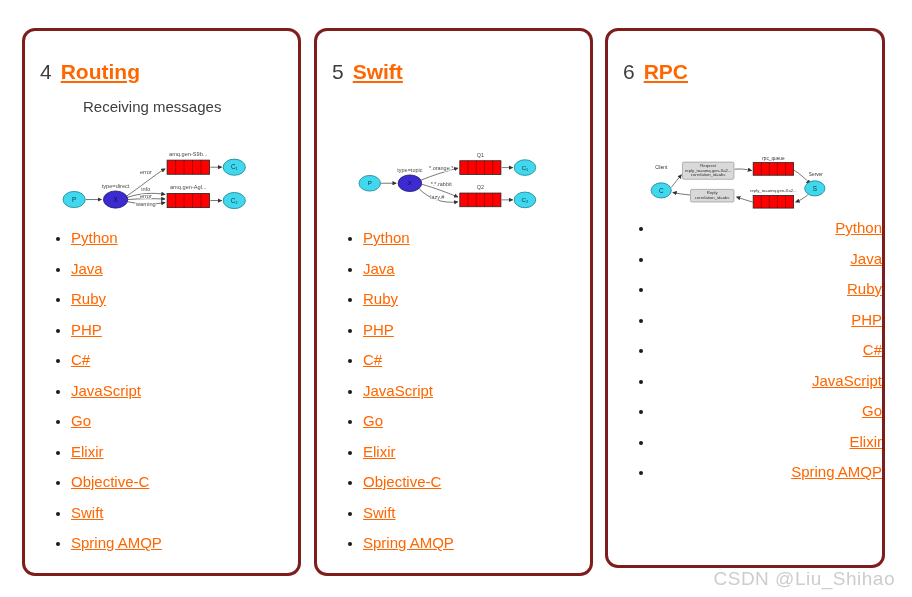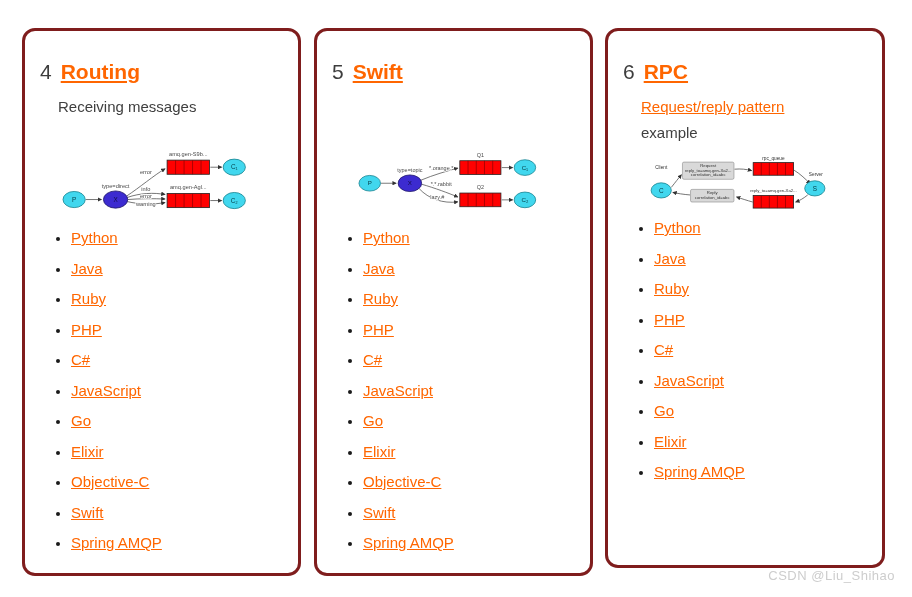--- a/index.html
+++ b/index.html
@@ -2,44 +2,44 @@
 <html><head>
 <meta charset="utf-8">
 <style>
   * { box-sizing: border-box; margin: 0; padding: 0; }
   html, body { width: 912px; height: 597px; background: #ffffff; }
   body { position: relative; font-family: "Liberation Sans", "DejaVu Sans", sans-serif; overflow: hidden; }
 
   .card { position: absolute; top: 28px; background: #fff; border: 3px solid #7f1d1d; border-radius: 13px; }
   .card-1 { left: 22px;  width: 279px; height: 548px; }
   .card-2 { left: 314px; width: 279px; height: 548px; }
-  .card-3 { left: 605px; width: 280px; height: 540px; }
+  .card-3 { left: 605px; width: 280px; height: 540px; text-align: right; }
 
   .card-header { position: absolute; top: 29px; left: 15px; font-size: 21px; white-space: nowrap; }
   .card-number { color: #3d3d3d; font-weight: 400; margin-right: 9px; }
   .card-title  { color: #ff6600; font-weight: 700; text-decoration: underline; cursor: pointer; }
 
-  .card-desc { position: absolute; top: 63px; left: 33px; width: 222px;
+  .card-desc { position: absolute; top: 63px; left: 58px; width: 222px;
                font-size: 15px; line-height: 26px; color: #3f3f3f; }
   .card-desc span { display: block; }
   .desc-link { display: block; color: #ff6600; text-decoration: underline; cursor: pointer; }
 
   .diagram { position: absolute; display: block; }
   .card-1 .diagram { top: 116px; left: 36px; width: 194px; }
   .card-2 .diagram { top: 117px; left: 40px; width: 188px; }
   .card-3 .diagram { top: 121px; left: 33px; width: 190px; }
 
   .lang-list { position: absolute; left: 0; width: 100%; list-style: disc; padding-left: 46px; margin: 0; }
   .card-1 .lang-list, .card-2 .lang-list { top: 198px; }
   .card-3 .lang-list { top: 188px; }
   .lang-list li { font-size: 15px; line-height: 18px; margin-bottom: 12.5px; color: #1a1a1a; }
   .lang-list li::marker { color: #1a1a1a; font-size: 13px; }
   .lang-list a { color: #ff6600; text-decoration: underline; cursor: pointer; }
 
-  .watermark { position: absolute; top: 568px; right: 17px; font-size: 13px; color: #cdcdcd; letter-spacing: 0.5px; }
+  .watermark { position: absolute; top: 568px; right: 17px; font-size: 19px; color: #cdcdcd; letter-spacing: 0.5px; }
 
   
   .dlbl  { font-size: 5.6px; fill: #4a4a4a; text-anchor: middle; }
   .halo  { paint-order: stroke; stroke: #ffffff; stroke-width: 1.3px; }
   .nlbl  { font-size: 6.3px; fill: #06404a; text-anchor: middle; }
   .xlbl  { font-size: 6.3px; fill: #120d45; text-anchor: middle; }
   .bx    { font-size: 4.2px; fill: #333; text-anchor: middle; }
   .bxt   { font-size: 4.7px; fill: #333; text-anchor: middle; }
   .arrow { stroke: #555; stroke-width: 0.8; fill: none; }
   .qrect { fill: #ff0000; stroke: #222; stroke-width: 0.8; }
@@ -183,24 +183,20 @@
     <li><a>Objective-C</a></li>
     <li><a>Swift</a></li>
     <li><a>Spring AMQP</a></li>
   </ul>
 </div>
 
 <div class="card card-3">
   <div class="card-header">
     <span class="card-number">6</span><a class="card-title">RPC</a>
   </div>
-  <div class="card-desc">
-    <a class="desc-link">Request/reply pattern</a>
-    <span>example</span>
-  </div>
 
   <svg class="diagram" viewBox="0 0 188 58">
     <defs>
       <marker id="ar3" viewBox="0 0 8 8" refX="7" refY="4" markerWidth="5.5" markerHeight="5.5" orient="auto">
           <path d="M0,0L8,4L0,8z" fill="#333"></path>
         </marker>
     </defs>
     <text class="bxt" x="20" y="17">Client</text>
     <text class="bxt" x="173" y="24">Server</text>
     <text class="bxt" x="131" y="7.5">rpc_queue</text>

